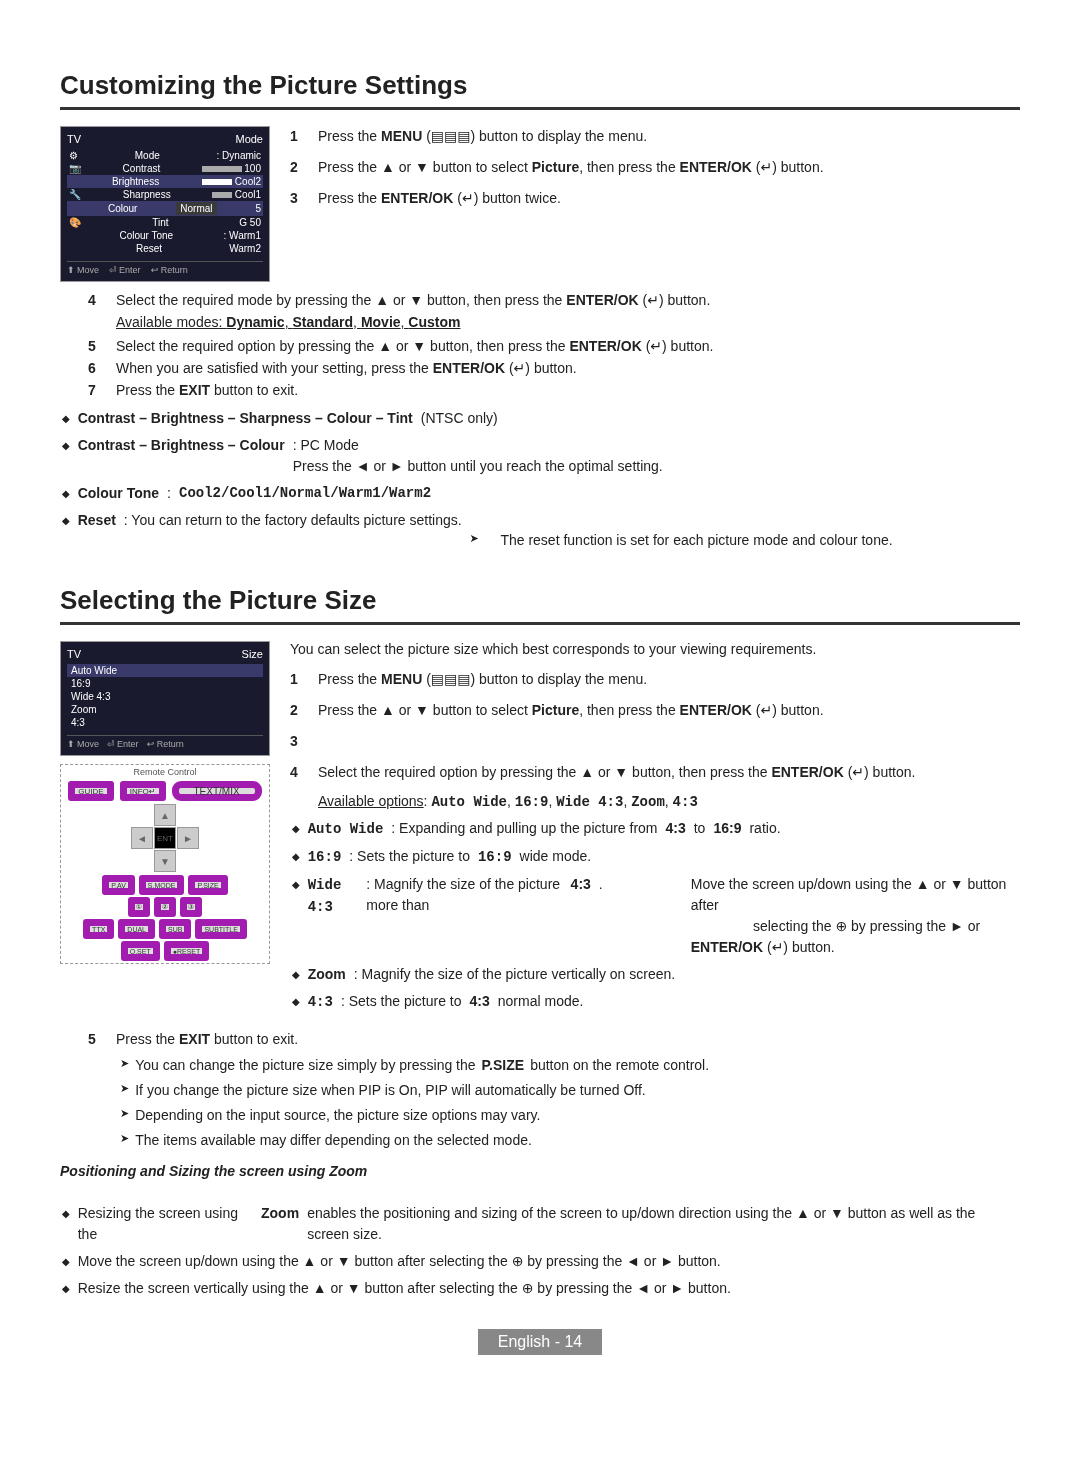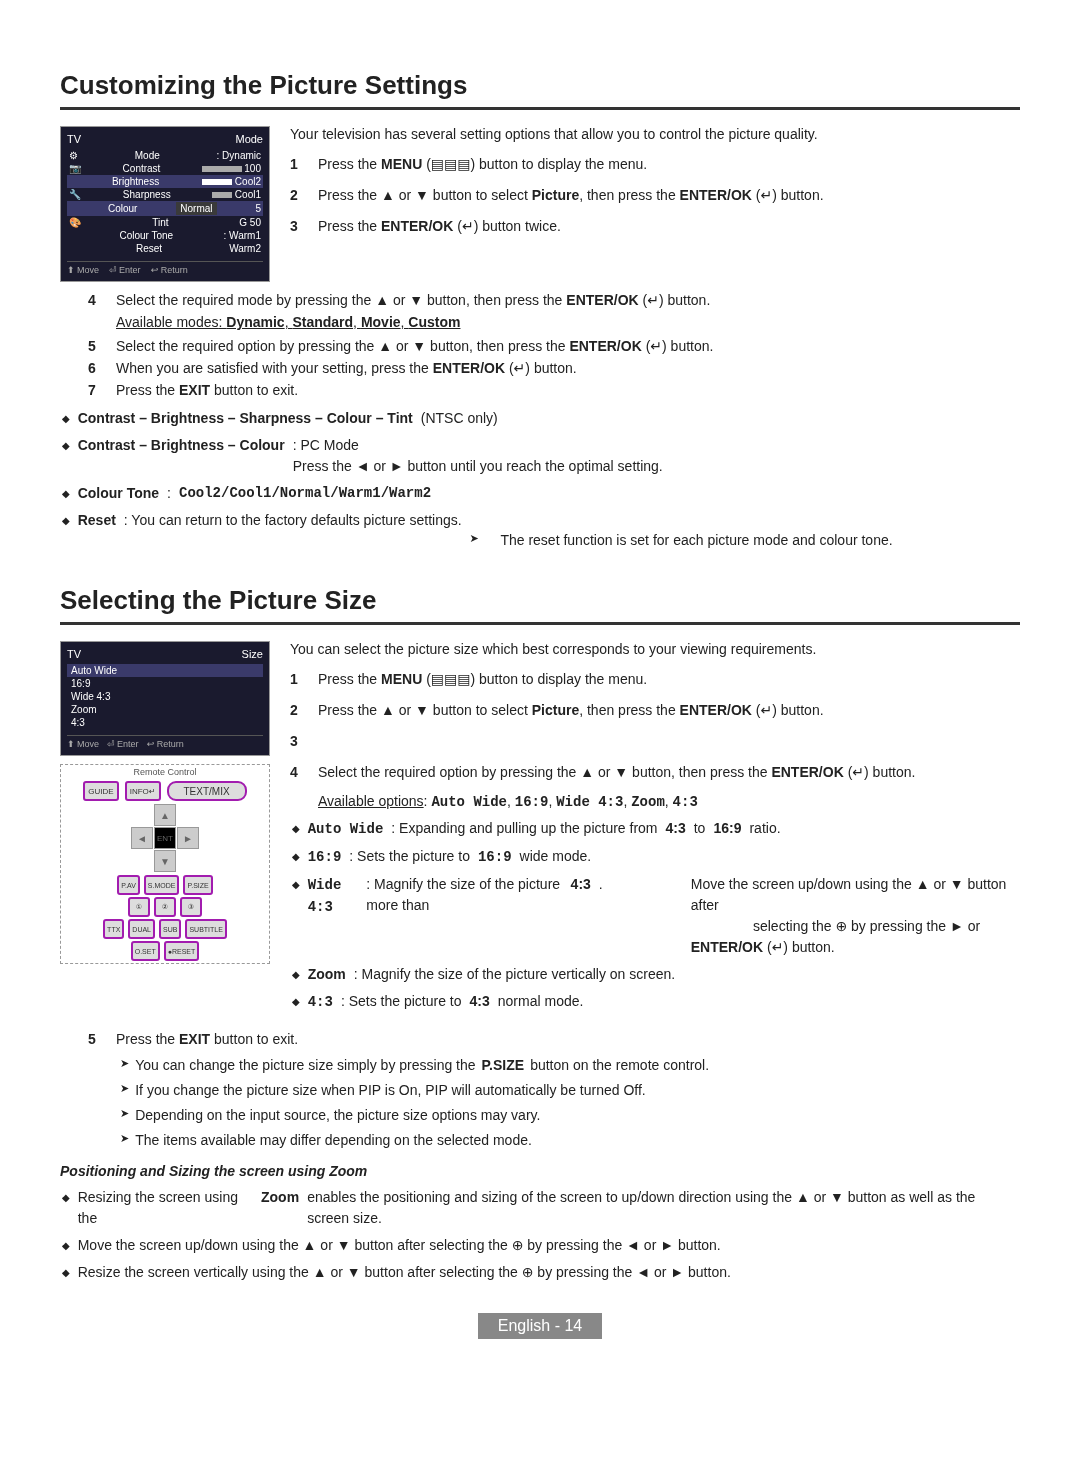--- a/index.html
+++ b/index.html
@@ -131,21 +131,21 @@
       display: flex;
       align-items: center;
       justify-content: center;
       flex-direction: column;
       font-size: 10px;
       color: #666;
       margin-top: 8px;
     }
     .remote-btn {
       background: #ddd;
-      border: 2px solid #a21caf;
+      border: 7px solid #a21caf;
       border-radius: 3px;
       height: 20px;
       display: flex;
       align-items: center;
       justify-content: center;
       font-size: 8px;
       color: #333;
     }
     .remote-dpad-btn {
       background: #ccc;
@@ -247,21 +247,20 @@
       </div>
       <div class="tv-footer">
         <span>⬆ Move</span>
           <span>⏎ Enter</span>
           <span>↩ Return</span>
       </div>
     </div>
   </div>
 
   <div class="text-content">
-    <p style="margin-bottom:12px;">Your television has several setting options that allow you to control the picture quality.</p>
 
     <ol class="step-list">
       <li>
         <span class="step-num">1</span>
         <span>Press the <b>MENU</b> (▤▤▤) button to display the menu.</span>
       </li>
       <li>
         <span class="step-num">2</span>
         <span>Press the ▲ or ▼ button to select <b>Picture</b>, then press the <b>ENTER/OK</b> (↵) button.</span>
       </li>
@@ -447,21 +446,21 @@
   </div>
   <div class="sub-bullet">
     Depending on the input source, the picture size options may vary.
   </div>
   <div class="sub-bullet">
     The items available may differ depending on the selected mode.
   </div>
 </div>
 
 <div style="margin-left:0;">
-  <p style="font-style:italic;font-weight:bold;margin-bottom:8px;">Positioning and Sizing the screen using Zoom</p>
+  <p style="font-style:italic;font-weight:bold;margin-bottom:24px;">Positioning and Sizing the screen using Zoom</p>
   <ul class="bullet-list">
     <li>
       Resizing the screen using the <b>Zoom</b> enables the positioning and sizing of the screen to up/down direction using the ▲ or ▼ button as well as the screen size.
     </li>
     <li>
       Move the screen up/down using the ▲ or ▼ button after selecting the ⊕ by pressing the ◄ or ► button.
     </li>
     <li>
       Resize the screen vertically using the ▲ or ▼ button after selecting the ⊕ by pressing the ◄ or ► button.
     </li>

